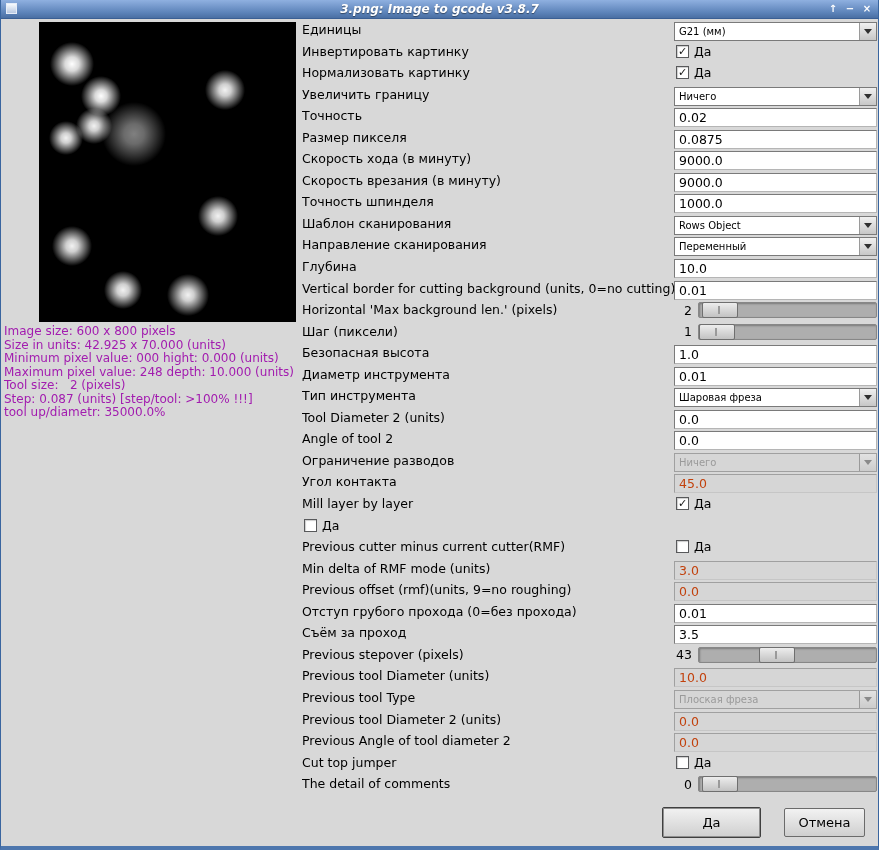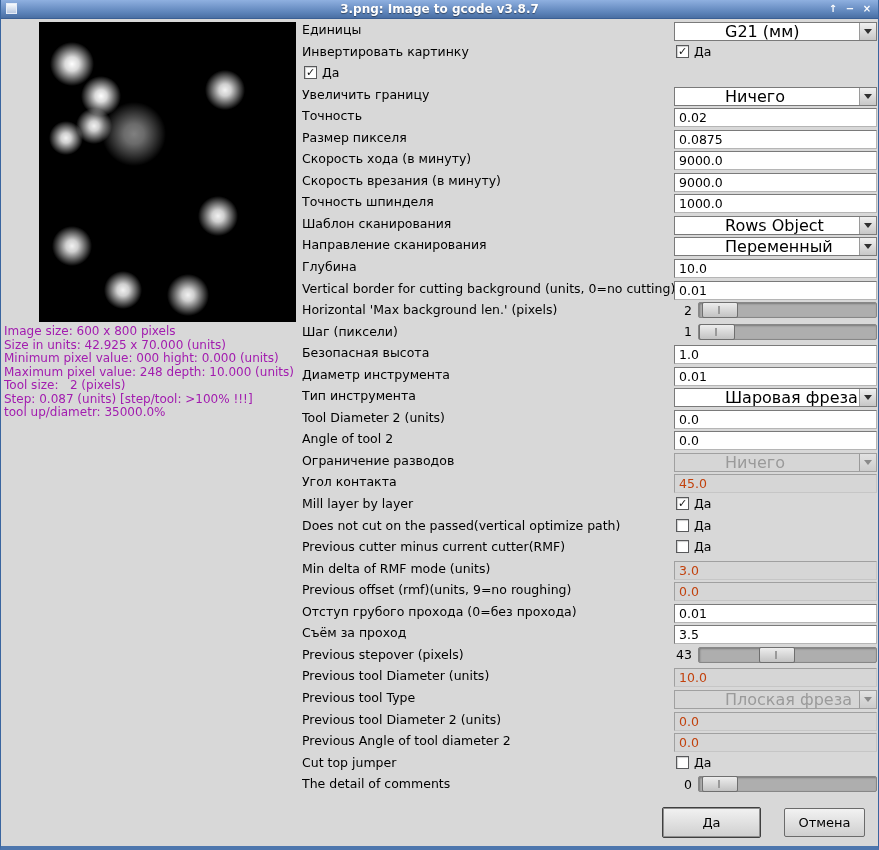--- a/index.html
+++ b/index.html
@@ -4,21 +4,21 @@
 <style>
   html,body{margin:0;padding:0;background:#fff;}
   body{width:879px;height:850px;overflow:hidden;font-family:"DejaVu Sans",sans-serif;}
   .window{position:relative;width:879px;height:850px;box-sizing:border-box;background:#d8d8d8;
     border-left:1px solid #39659f;border-right:1px solid #39659f;border-bottom:4px solid #4d76ad;}
   
   .titlebar{position:absolute;left:0;top:0;right:0;height:18px;
     background:linear-gradient(to bottom,#8fb0e0 0%,#5c83b9 70%,#4a6fa3 100%);
     border-bottom:1px solid #3a5f94;}
   .title{position:absolute;left:0;right:0;top:0;height:18px;line-height:18px;text-align:center;
-    color:#fff;font-weight:bold;font-size:12px;text-shadow:0 1px 1px rgba(0,0,0,0.45);white-space:nowrap;}
+    color:#fff;font-weight:bold;font-size:12px;text-shadow:0 1px 1px rgba(0,0,0,0.45);white-space:nowrap;font-style:italic;}
   .win-icon{position:absolute;left:5px;top:3px;width:11px;height:11px;box-sizing:border-box;
     border:1px solid #e6edf8;background:linear-gradient(#f7fafd,#b9c9e2);}
   .tb-btns{position:absolute;right:4px;top:2px;display:flex;gap:3px;}
   .tb-btn{width:14px;height:14px;color:#fff;font-size:10px;line-height:14px;text-align:center;font-weight:bold;}
   
   .preview{position:absolute;left:38px;top:22px;width:257px;height:300px;background:#000;}
   
   .info{position:absolute;left:3px;top:325px;font-size:12px;line-height:13.5px;color:#a21caf;}
   .info div{white-space:pre;}
   
@@ -28,21 +28,21 @@
   .ctrl{width:203px;display:flex;align-items:center;box-sizing:border-box;}
   
   .entry{width:203px;height:19px;box-sizing:border-box;background:#fff;color:#000;
     border:1px solid #7a7a7a;border-bottom-color:#b5b5b5;border-right-color:#b5b5b5;
     font-size:12.5px;padding:0 4px;display:flex;align-items:center;white-space:nowrap;overflow:hidden;}
   .entry.disabled{background:#d6d6d6;color:#c2410c;border-color:#a0a0a0;border-bottom-color:#c6c6c6;border-right-color:#c6c6c6;}
   
   .select{width:203px;height:19px;box-sizing:border-box;background:#fff;
     border:1px solid #7a7a7a;display:flex;align-items:stretch;}
   .select.disabled{background:#d6d6d6;border-color:#a0a0a0;}
-  .sel-txt{flex:1;font-size:16px;padding:0 4px;display:flex;align-items:center;color:#000;white-space:nowrap;overflow:hidden;margin-left:46px;}
+  .sel-txt{flex:1;font-size:10px;padding:0 4px;display:flex;align-items:center;color:#000;white-space:nowrap;overflow:hidden;}
   .select.disabled .sel-txt{color:#9a9a9a;}
   .sel-btn{width:16px;background:linear-gradient(#f0f0f0,#c7c7c7);border-left:1px solid #9a9a9a;
     display:flex;align-items:center;justify-content:center;}
   .select.disabled .sel-btn{background:linear-gradient(#e2e2e2,#cccccc);}
   .arr{width:0;height:0;border-left:4px solid transparent;border-right:4px solid transparent;border-top:5px solid #2f2f2f;}
   .select.disabled .arr{border-top-color:#8a8a8a;}
   
   .cbwrap{display:flex;align-items:center;margin-left:2px;}
   .cb{width:13px;height:13px;box-sizing:border-box;background:#fff;border:1px solid #58595b;
     box-shadow:inset 1px 1px 1px rgba(0,0,0,0.2);display:flex;align-items:center;justify-content:center;
@@ -104,20 +104,21 @@
       <div class="row">
         <span class="label">Инвертировать картинку</span>
         <div class="ctrl">
           <span class="cbwrap">
             <span class="cb checked">✓</span>
             <span class="cbl">Да</span>
           </span>
         </div>
       </div>
       <div class="row">
+        <span class="label">Нормализовать картинку</span>
         <div class="ctrl">
           <span class="cbwrap">
             <span class="cb checked">✓</span>
             <span class="cbl">Да</span>
           </span>
         </div>
       </div>
       <div class="row">
         <span class="label">Увеличить границу</span>
         <div class="ctrl">
@@ -266,21 +267,20 @@
       <div class="row">
         <span class="label">Mill layer by layer</span>
         <div class="ctrl">
           <span class="cbwrap">
             <span class="cb checked">✓</span>
             <span class="cbl">Да</span>
           </span>
         </div>
       </div>
       <div class="row">
-        <span class="label">Does not cut on the passed(vertical optimize path)</span>
         <div class="ctrl">
           <span class="cbwrap">
             <span class="cb"></span>
             <span class="cbl">Да</span>
           </span>
         </div>
       </div>
       <div class="row">
         <span class="label">Previous cutter minus current cutter(RMF)</span>
         <div class="ctrl">

